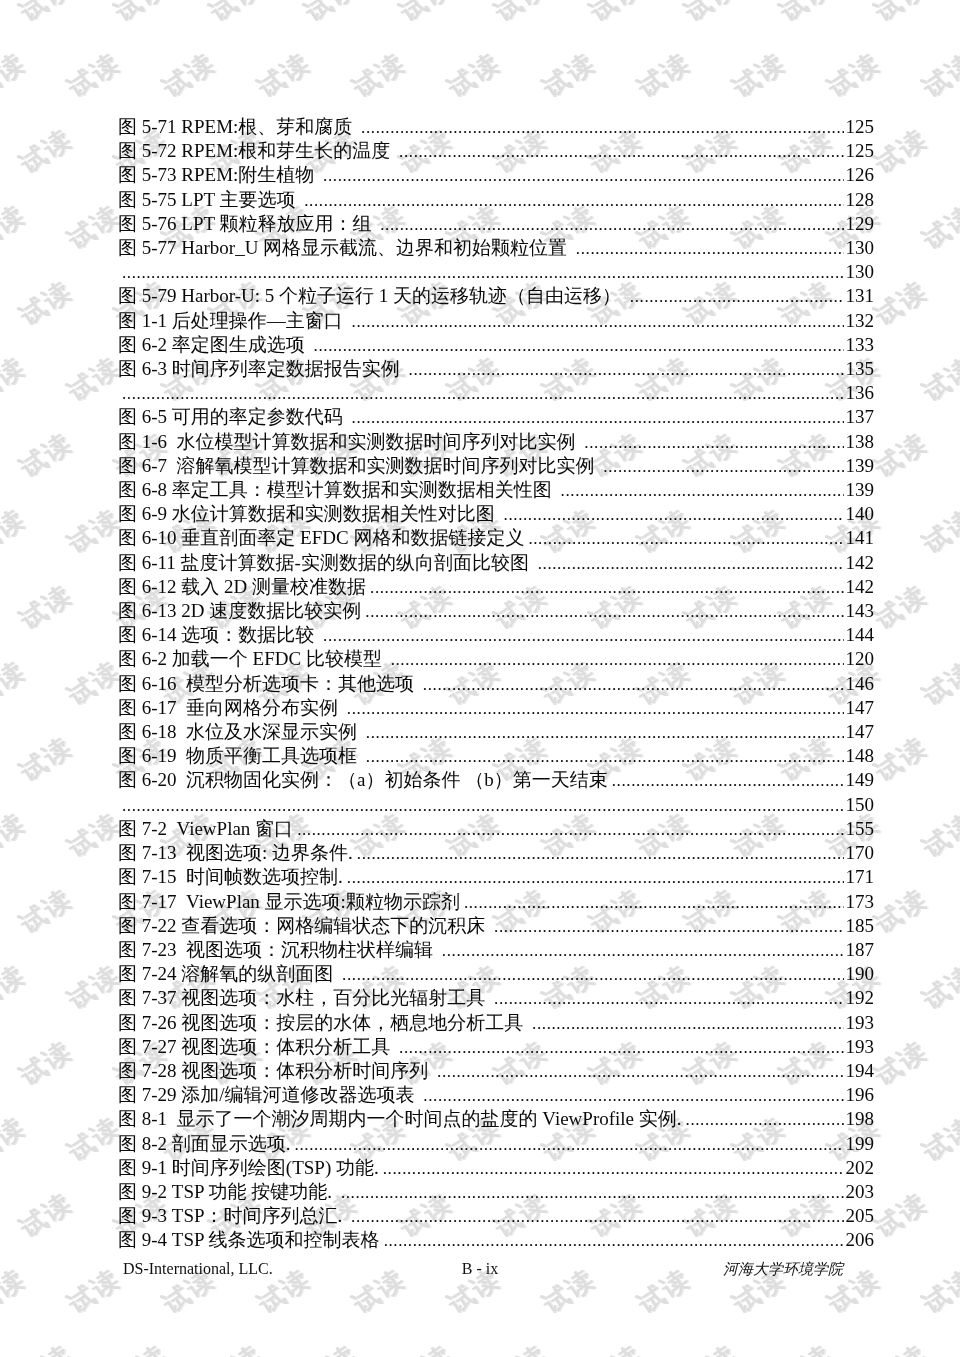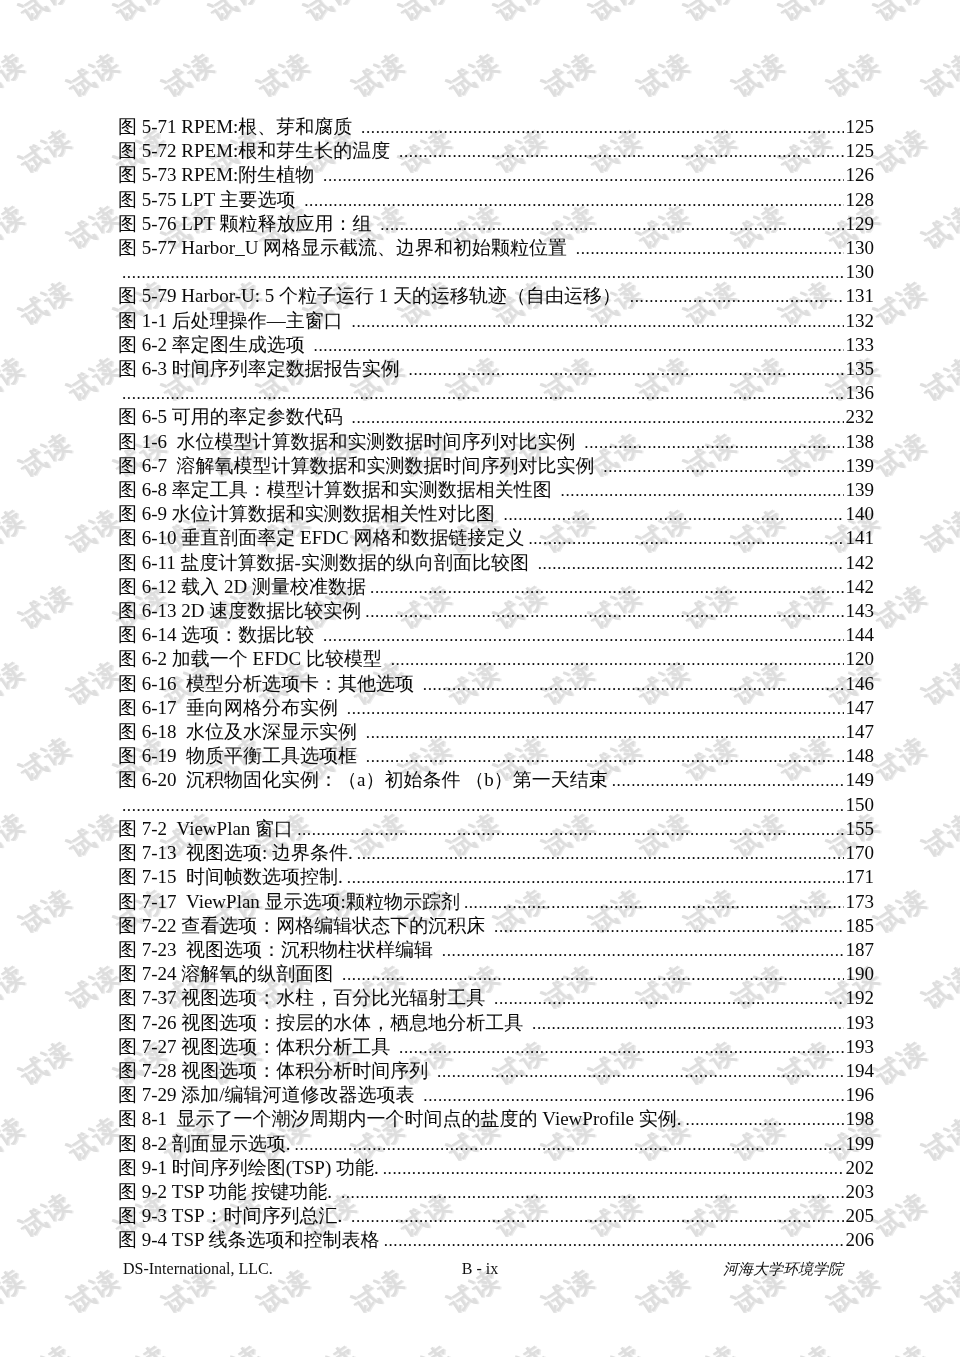--- a/index.html
+++ b/index.html
@@ -312,21 +312,21 @@
         <span class="leader"></span>
         <span class="pg">135</span>
       </div>
       <div class="row">
         <span class="leader"></span>
         <span class="pg">136</span>
       </div>
       <div class="row">
         <span class="t">图 6-5 可用的率定参数代码 </span>
         <span class="leader"></span>
-        <span class="pg">232</span>
+        <span class="pg">137</span>
       </div>
       <div class="row">
         <span class="t">图 1-6  水位模型计算数据和实测数据时间序列对比实例 </span>
         <span class="leader"></span>
         <span class="pg">138</span>
       </div>
       <div class="row">
         <span class="t">图 6-7  溶解氧模型计算数据和实测数据时间序列对比实例 </span>
         <span class="leader"></span>
         <span class="pg">139</span>

